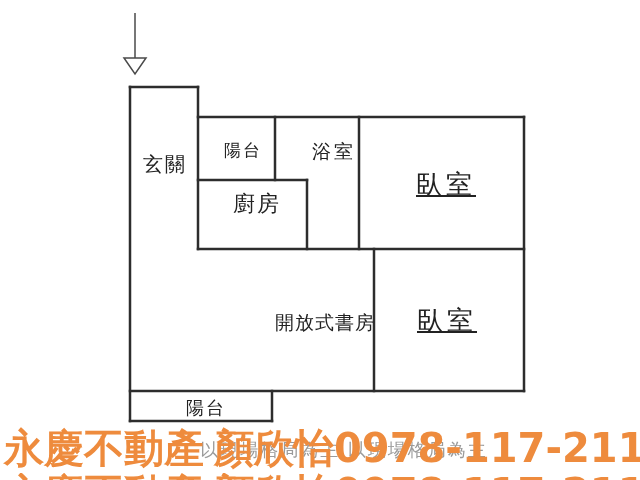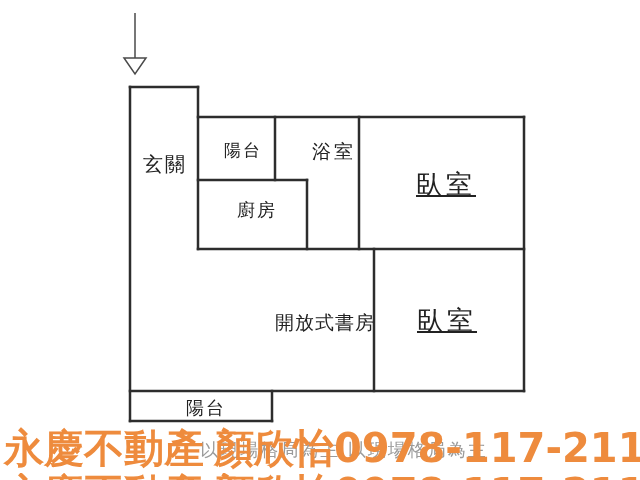--- a/index.html
+++ b/index.html
@@ -31,21 +31,21 @@
     z-index: 3;
   }
   .fs-small  { font-size: 17px; }
   .fs-mid    { font-size: 19px; }
   .fs-big    { font-size: 26px; text-decoration: underline; }
 
   .lbl-entry          { left: 165px; top: 164px; font-size: 20px; letter-spacing: 2px; text-align: right; }
   .lbl-balcony-top    { left: 243px; top: 150px; letter-spacing: 2px; }
   .lbl-bathroom       { left: 334px; top: 151px; letter-spacing: 3px; }
   .lbl-bedroom-top    { left: 446px; top: 184px; letter-spacing: 4px; }
-  .lbl-kitchen        { left: 257px; top: 210px; font-size: 18px; letter-spacing: 2px; text-align: center; }
+  .lbl-kitchen        { left: 257px; top: 204px; font-size: 22px; letter-spacing: 2px; text-align: center; }
   .lbl-living         { left: 211px; top: 321px; letter-spacing: 4px; }
   .lbl-study          { left: 325px; top: 322px; letter-spacing: 1px; }
   .lbl-bedroom-bottom { left: 447px; top: 320px; letter-spacing: 4px; }
   .lbl-balcony-bottom { left: 206px; top: 408px; font-size: 18px; letter-spacing: 2px; }
 
   .watermark {
     position: absolute;
     left: 344px;
     top: 450px;
     transform: translate(-50%, -50%);

